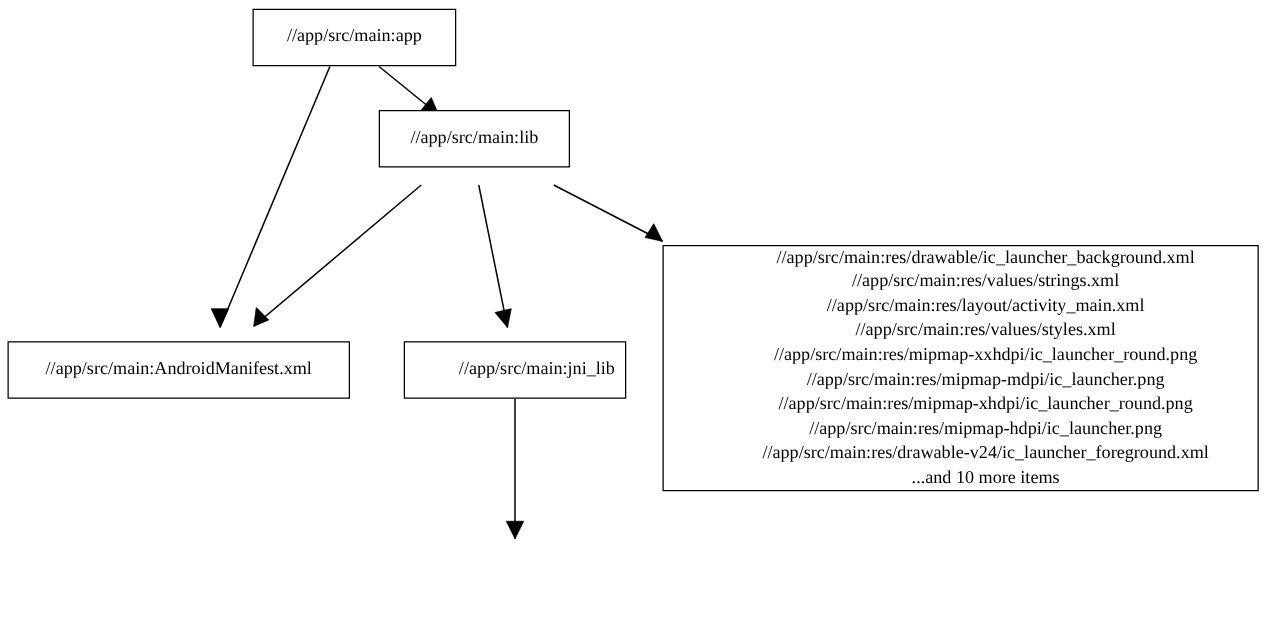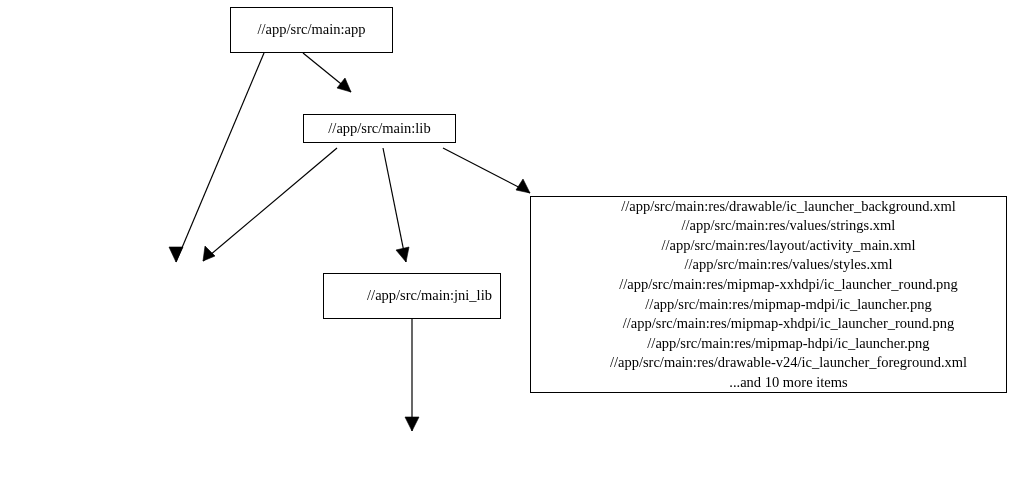--- a/index.html
+++ b/index.html
@@ -55,22 +55,23 @@
       <path d="M351,92 L337,88 L345,78 Z" fill="#000000" stroke="#000000" stroke-width="0.6"></path>
       <path d="M337,148 L203,261" stroke="#000000" stroke-width="1.2" fill="none"></path>
       <path d="M203,261 L205,246 L215,256 Z" fill="#000000" stroke="#000000" stroke-width="0.6"></path>
       <path d="M383,148 L406,262" stroke="#000000" stroke-width="1.2" fill="none"></path>
       <path d="M406,262 L396,250 L409,247 Z" fill="#000000" stroke="#000000" stroke-width="0.6"></path>
       <path d="M443,148 L530,193" stroke="#000000" stroke-width="1.2" fill="none"></path>
       <path d="M530,193 L516,190 L523,179 Z" fill="#000000" stroke="#000000" stroke-width="0.6"></path>
       <path d="M412,319 L412,431" stroke="#000000" stroke-width="1.2" fill="none"></path>
       <path d="M412,431 L405,417 L419,417 Z" fill="#000000" stroke="#000000" stroke-width="0.6"></path>
     </svg>
-<div class="node" style="left: 202px; top: 7px; width: 163px; height: 46px; border-color: rgb(0, 0, 0); margin-left: 28px;"><span class="node-label">//app/src/main:app</span></div>
-    <div class="node" style="left: 303px; top: 114px; width: 153px; height: 29px; border-color: rgb(0, 0, 0);"><span class="node-label">//app/src/main:lib</span></div>
+<div class="node" style="left: 202px; top: 7px; width: 163px; height: 46px; border-color: rgb(0, 0, 0);"><span class="node-label">//app/src/main:app</span></div>
+    <div class="node" style="left: 303px; top: 88px; width: 153px; height: 46px; border-color: rgb(0, 0, 0);"><span class="node-label">//app/src/main:lib</span></div>
+    <div class="node" style="left: 6px; top: 273px; width: 274px; height: 46px; border-color: rgb(0, 0, 0);"><span class="node-label">//app/src/main:AndroidManifest.xml</span></div>
     <div class="node" style="left: 323px; top: 273px; width: 178px; height: 46px; border-color: rgb(0, 0, 0); padding-left: 35px;"><span class="node-label">//app/src/main:jni_lib</span></div>
     <div class="node" style="left: 530px; top: 196px; width: 477px; height: 197px; border-color: rgb(0, 0, 0); padding-left: 40px;"><span class="node-label">//app/src/main:res/drawable/ic_launcher_background.xml
 //app/src/main:res/values/strings.xml
 //app/src/main:res/layout/activity_main.xml
 //app/src/main:res/values/styles.xml
 //app/src/main:res/mipmap-xxhdpi/ic_launcher_round.png
 //app/src/main:res/mipmap-mdpi/ic_launcher.png
 //app/src/main:res/mipmap-xhdpi/ic_launcher_round.png
 //app/src/main:res/mipmap-hdpi/ic_launcher.png
 //app/src/main:res/drawable-v24/ic_launcher_foreground.xml

